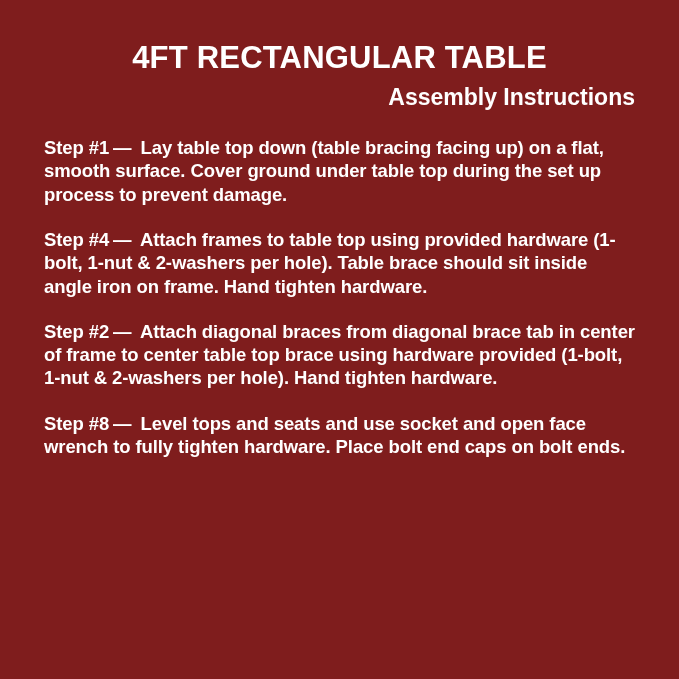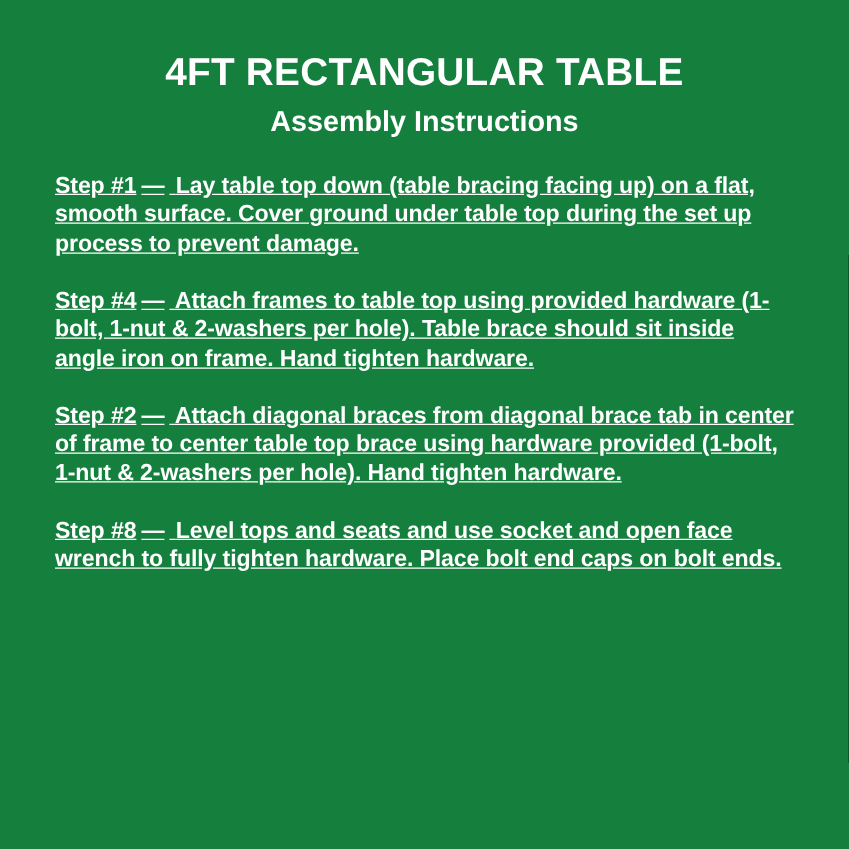--- a/index.html
+++ b/index.html
@@ -12,41 +12,40 @@
     height: 679px;
     overflow: hidden;
     font-family: "Liberation Sans", sans-serif;
     color: #ffffff;
   }
   .page {
     width: 679px;
     height: 679px;
     box-sizing: border-box;
     padding: 34px 44px 5px 44px;
-    background: #15803d;
+    background: #7f1d1d;
     display: block;
   }
   .title {
     text-align: center;
     font-size: 31px;
     font-weight: bold;
     letter-spacing: 0.2px;
     line-height: 1.15;
     margin: 6px 0 0 0;
   }
   .subtitle {
-    text-align: center;
+    text-align: right;
     font-size: 23px;
     font-weight: bold;
     line-height: 1.15;
     margin: 8px 0 0 0;
   }
   .steps {
     margin-top: 26px;
-    text-decoration: underline;
   }
   .step {
     font-size: 18.5px;
     font-weight: bold;
     line-height: 1.26;
     margin-bottom: 22px;
     letter-spacing: -0.1px;
     text-align: left;
   }
   .step:last-child {

